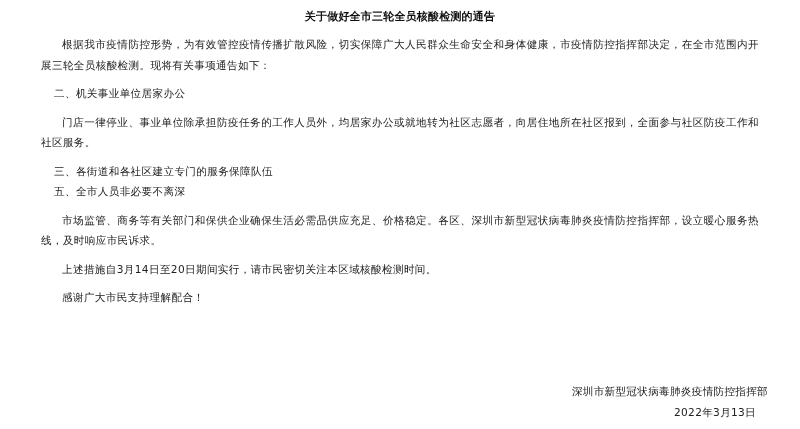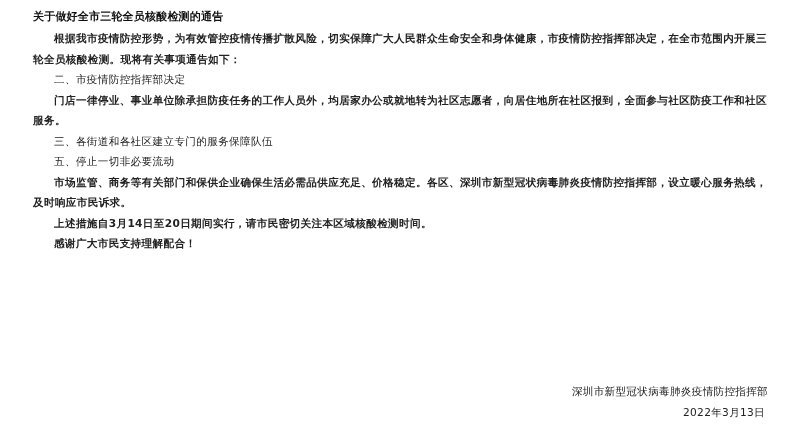--- a/index.html
+++ b/index.html
@@ -15,78 +15,77 @@
       font-family: "DejaVu Sans", "Liberation Sans", sans-serif;
       color: #222222;
     }
     .doc {
       position: absolute;
       left: 33px;
       top: 8px;
       width: 734px;
     }
     .title {
-      text-align: left;
+      text-align: center;
       font-weight: bold;
       font-size: 11px;
       line-height: 18px;
       height: 18px;
       margin: 0 0 2px 0;
       color: #111111;
       letter-spacing: 0.2px;
     }
     .p {
       font-size: 10.6px;
       line-height: 20.5px;
-      margin: 0;
+      margin: 8px;
       text-indent: 21px;
       letter-spacing: 0.35px;
       text-align: justify;
       text-align-last: left;
-      font-weight: bold;
     }
     .heading {
       font-size: 10.6px;
       line-height: 20.5px;
       margin: 0;
       text-indent: 21px;
       letter-spacing: 0.35px;
     }
     .sign {
       position: absolute;
       right: 32px;
       font-size: 10.6px;
       line-height: 20px;
       letter-spacing: 0.3px;
       text-align: center;
     }
     .sign.org { top: 381px; }
-    .sign.date { top: 402px; right: 35px; }
+    .sign.date { top: 402px; right: 44px; }
   </style>
 </head>
 <body>
 
 <div class="doc">
   <div class="title">关于做好全市三轮全员核酸检测的通告</div>
 
   <p class="p">根据我市疫情防控形势，为有效管控疫情传播扩散风险，切实保障广大人民群众生命安全和身体健康，市疫情防控指挥部决定，在全市范围内开展三轮全员核酸检测。现将有关事项通告如下：</p>
 
 
   <div>
-    <p class="heading">二、市疫情防控指挥部决定</p>
+    <p class="heading">二、机关事业单位居家办公</p>
     <p class="p">门店一律停业、事业单位除承担防疫任务的工作人员外，均居家办公或就地转为社区志愿者，向居住地所在社区报到，全面参与社区防疫工作和社区服务。</p>
   </div>
 
   <div>
     <p class="heading">三、各街道和各社区建立专门的服务保障队伍</p>
   </div>
 
 
   <div>
-    <p class="heading">五、停止一切非必要流动</p>
+    <p class="heading">五、全市人员非必要不离深</p>
     <p class="p">市场监管、商务等有关部门和保供企业确保生活必需品供应充足、价格稳定。各区、深圳市新型冠状病毒肺炎疫情防控指挥部，设立暖心服务热线，及时响应市民诉求。</p>
   </div>
 
   <p class="p">上述措施自3月14日至20日期间实行，请市民密切关注本区域核酸检测时间。</p>
   <p class="p">感谢广大市民支持理解配合！</p>
 </div>
 
 <div class="sign org">深圳市新型冠状病毒肺炎疫情防控指挥部</div>
 <div class="sign date">2022年3月13日</div>
 

